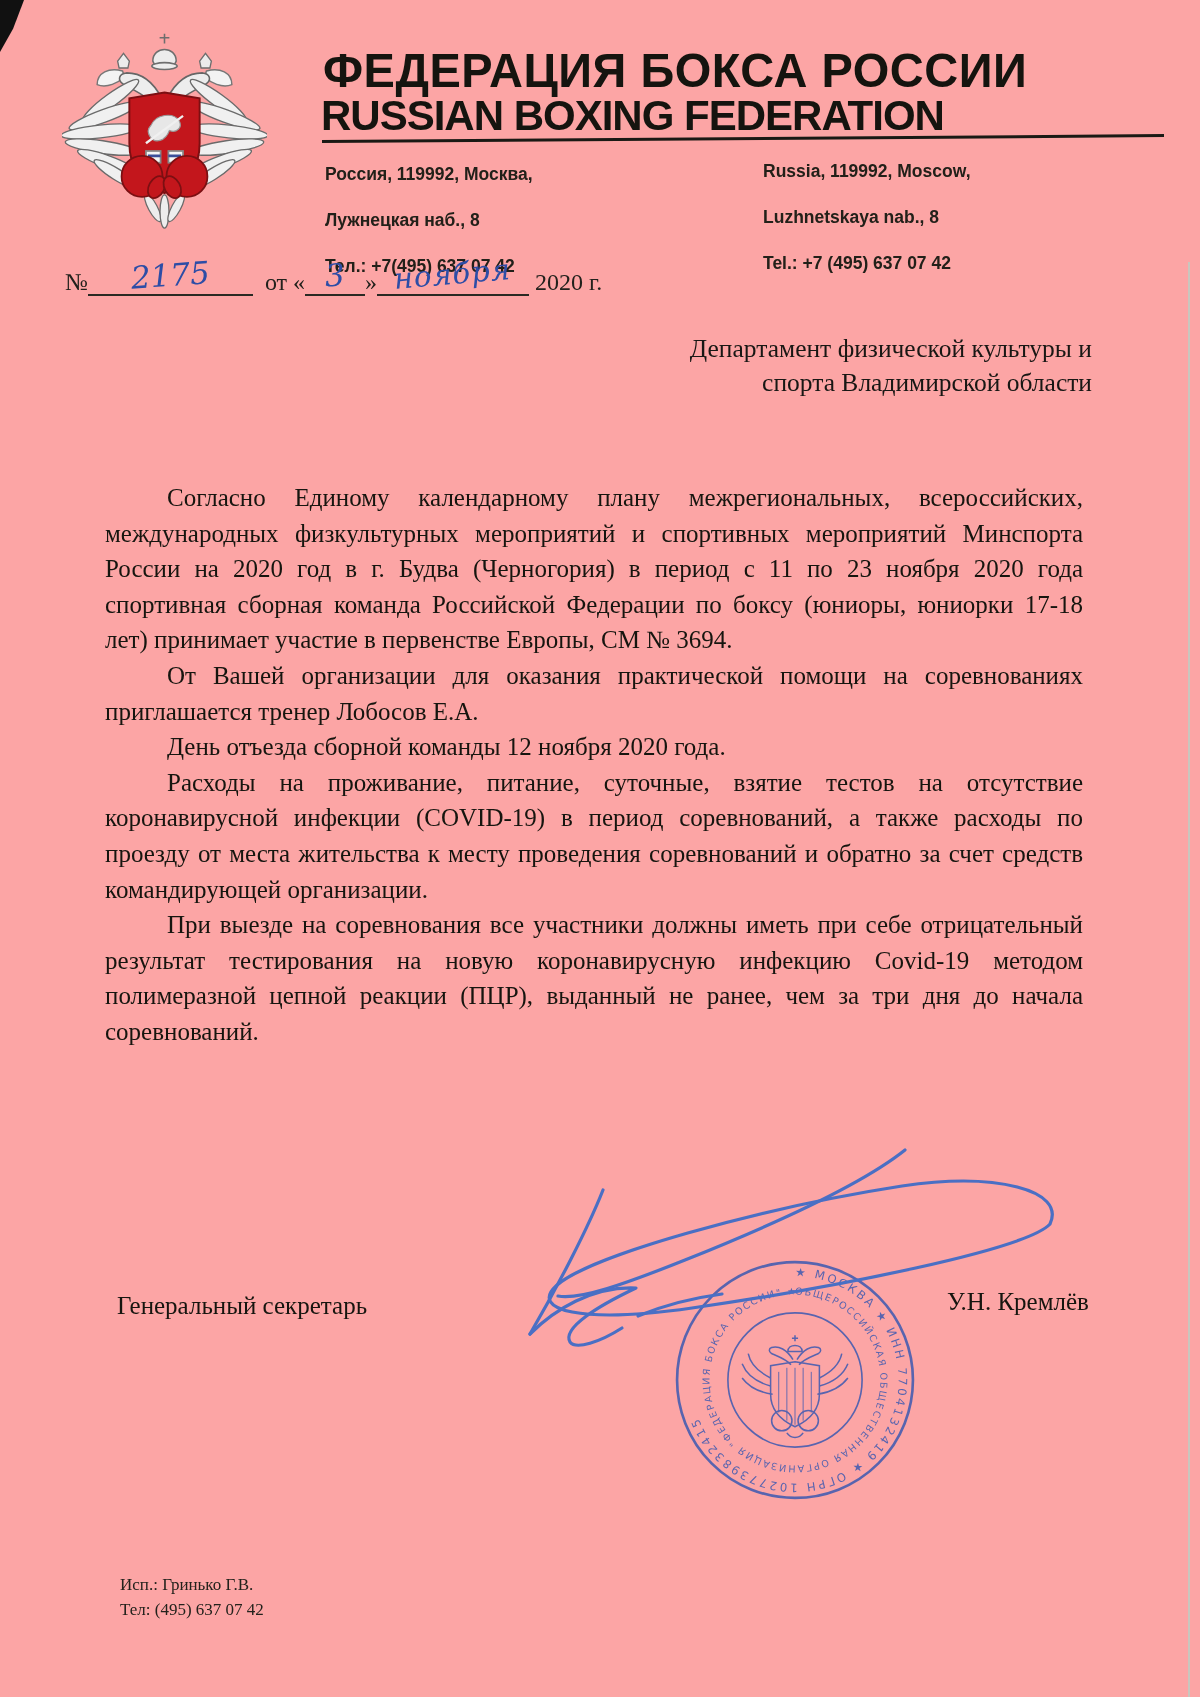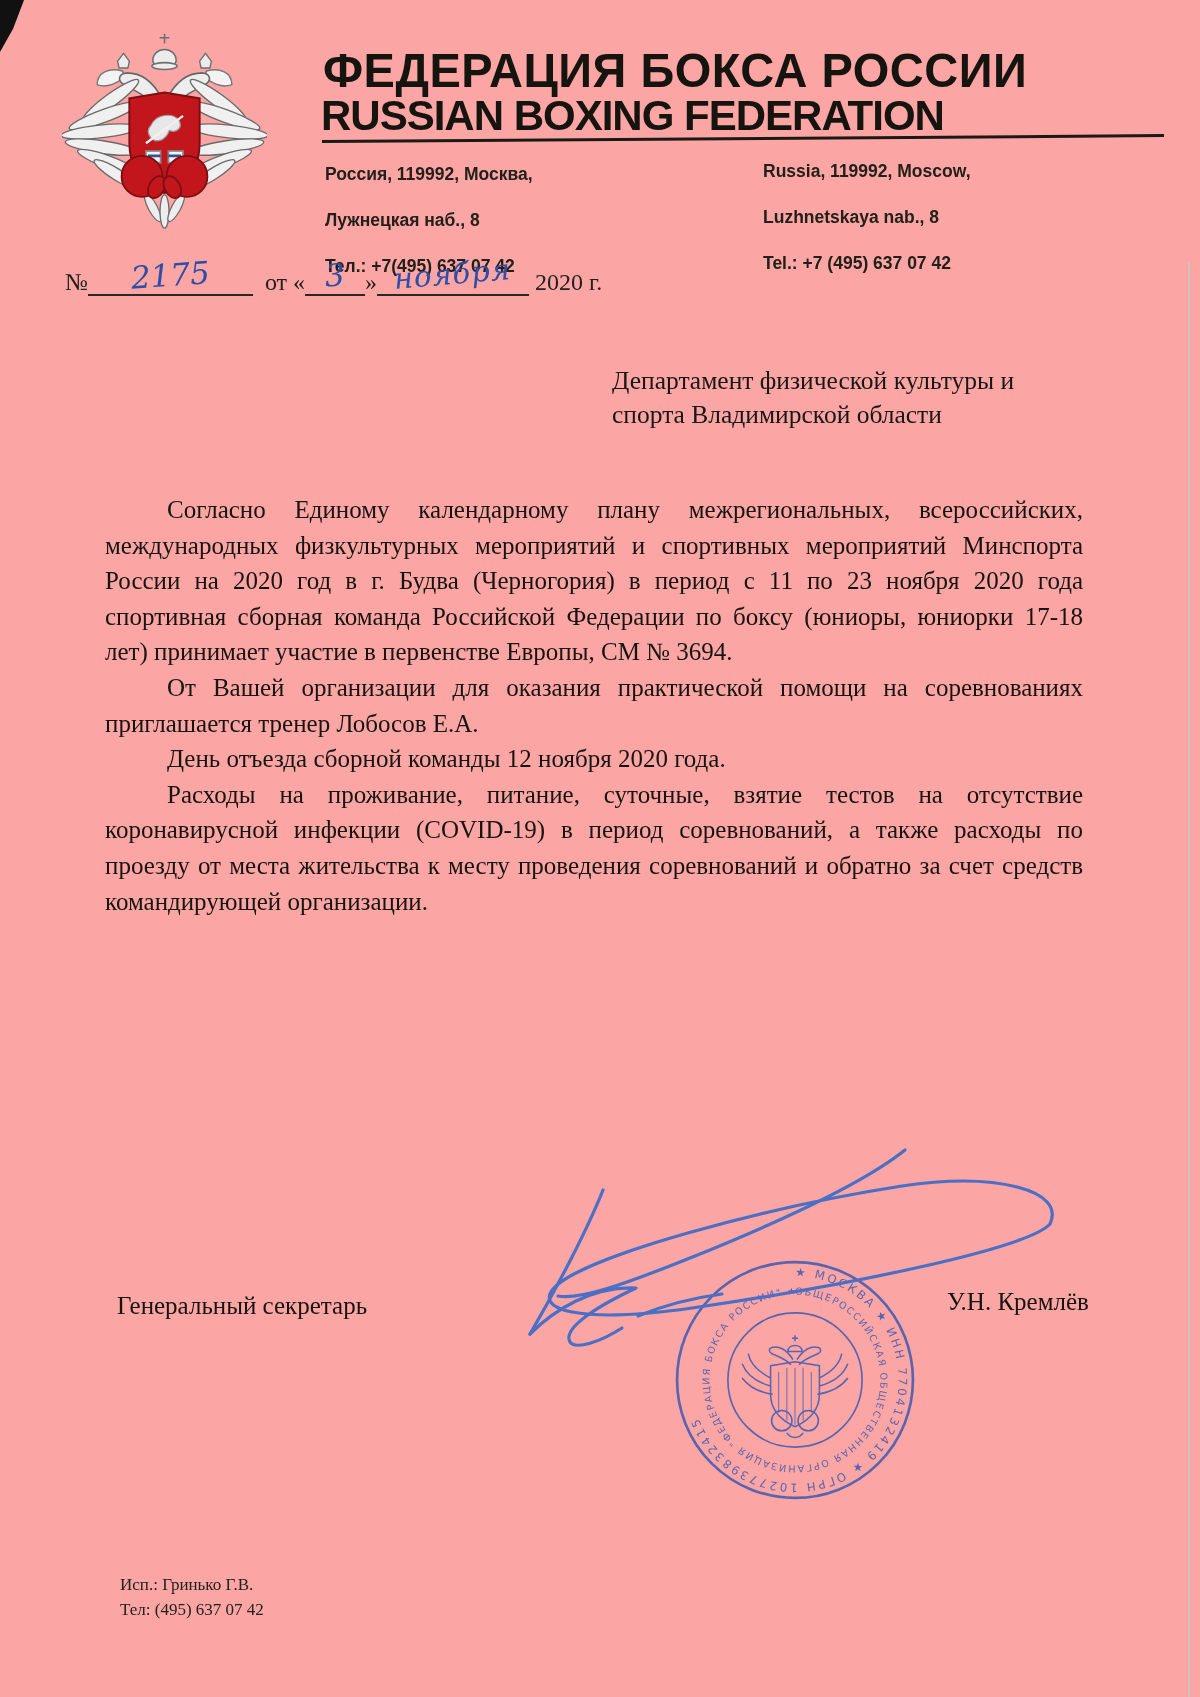--- a/index.html
+++ b/index.html
@@ -33,24 +33,24 @@
   .blank{border-bottom:2px solid #2a2923;text-align:center;position:relative;}
   .blank-no{width:165px;}
   .blank-day{width:60px;}
   .blank-month{width:152px;}
   .hand{color:#2d4da6;font-family:"DejaVu Serif", serif;font-style:italic;
     display:inline-block;font-size:31px;line-height:0.9;}
   .hand-no{transform:rotate(-4deg) translateY(-2px);}
   .hand-day{transform:rotate(-3deg) translateY(-2px);}
   .hand-month{transform:rotate(-5deg) translateY(-4px);font-size:29px;letter-spacing:1px;}
   
-  .recipient{position:absolute;left:612px;top:364px;width:480px;text-align:left;
+  .recipient{position:absolute;left:612px;top:332px;width:480px;text-align:right;
     font-size:25.5px;line-height:34px;color:#181714;}
   
-  .body-text{position:absolute;left:105px;top:492px;width:978px;
+  .body-text{position:absolute;left:105px;top:480px;width:978px;
     font-size:25px;line-height:35.6px;text-align:justify;color:#16150f;}
   .body-text p{margin:0;text-indent:62px;}
   
   .sig-title{position:absolute;left:117px;top:1292px;font-size:25px;color:#16150f;}
   .sig-name{position:absolute;left:947px;top:1288px;font-size:25px;color:#16150f;white-space:nowrap;}
   .stamp{position:absolute;left:673px;top:1258px;width:244px;height:244px;opacity:.92;}
   .signature{position:absolute;left:430px;top:1128px;width:660px;height:240px;}
   
   .footer{position:absolute;left:120px;top:1572px;font-size:17px;line-height:25px;color:#23221c;}
 </style>
@@ -156,20 +156,21 @@
   <div class="recipient">
     <div>Департамент физической культуры и</div>
     <div>спорта Владимирской области</div>
   </div>
 
   <div class="body-text">
     <p>Согласно Единому календарному плану межрегиональных, всероссийских, международных физкультурных мероприятий и спортивных мероприятий Минспорта России на 2020 год в г. Будва (Черногория) в период с 11 по 23 ноября 2020 года спортивная сборная команда Российской Федерации по боксу (юниоры, юниорки 17-18 лет) принимает участие в первенстве Европы, СМ № 3694.</p>
     <p>От Вашей организации для оказания практической помощи на соревнованиях приглашается тренер Лобосов Е.А.</p>
     <p>День отъезда сборной команды 12 ноября 2020 года.</p>
     <p>Расходы на проживание, питание, суточные, взятие тестов на отсутствие коронавирусной инфекции (COVID-19) в период соревнований, а также расходы по проезду от места жительства к месту проведения соревнований и обратно за счет средств командирующей организации.</p>
+    <p>При выезде на соревнования все участники должны иметь при себе отрицательный результат тестирования на новую коронавирусную инфекцию Covid-19 методом полимеразной цепной реакции (ПЦР), выданный не ранее, чем за три дня до начала соревнований.</p>
   </div>
 
   <div class="sig-title">Генеральный секретарь</div>
   <div class="sig-name">У.Н. Кремлёв</div>
 
   <svg class="stamp" viewBox="0 0 240 240">
     <g stroke="#4b5fb0" fill="none">
       <circle cx="120" cy="120" r="116" stroke-width="2.6"></circle>
       <circle cx="120" cy="120" r="66" stroke-width="1.6"></circle>
     </g>

